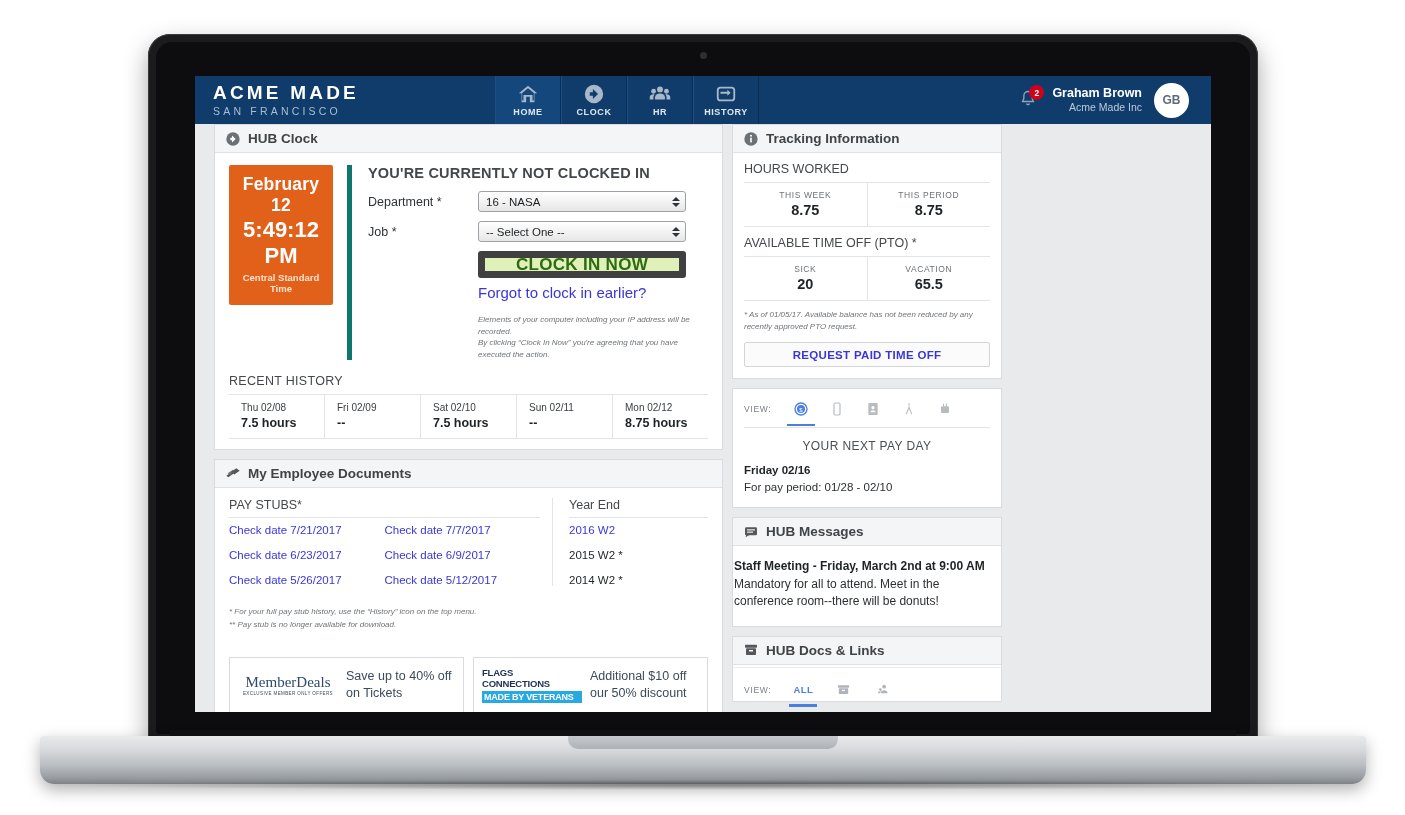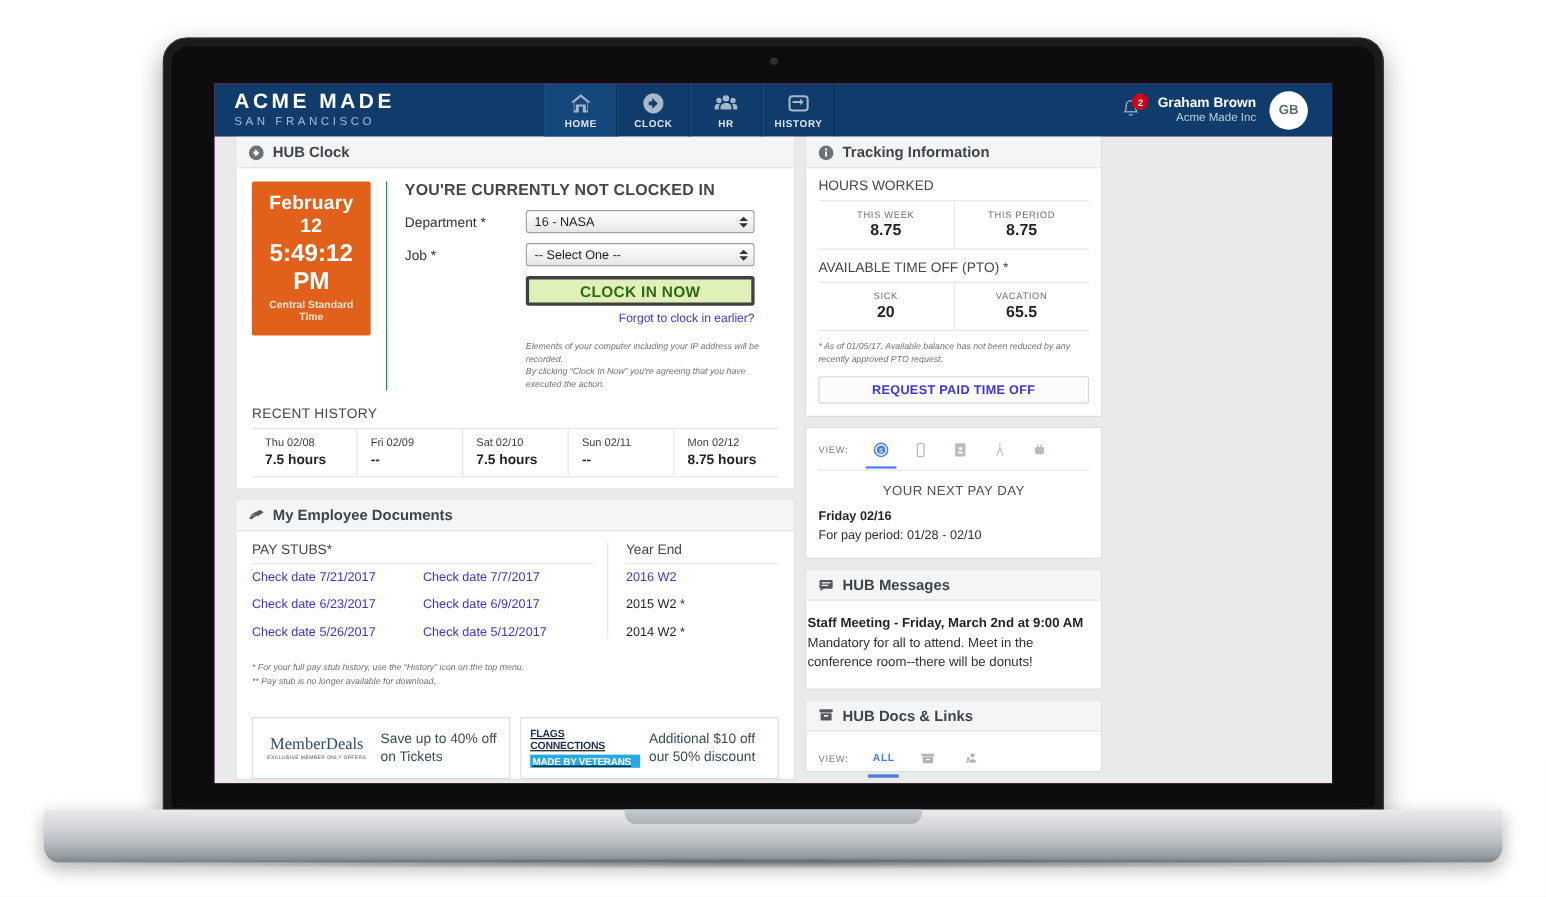--- a/index.html
+++ b/index.html
@@ -112,21 +112,21 @@
   .panel-head {
     background:#f4f5f6; border-bottom:1px solid #dfe1e4;
     height:28px; display:flex; align-items:center; gap:7px; padding:0 10px;
   }
   .panel-title { font-size:13.5px; font-weight:bold; color:#3f4448; }
   .head-ico { width:16px; height:16px; display:block; }
   .head-ico svg { width:100%; height:100%; }
 
   
   .clock-body { display:flex; padding:12px 0 0 0; }
-  .clock-left { width:150px; padding:0 14px; border-right:1px solid #0f766e;
+  .clock-left { width:150px; padding:0 14px; border-right:5px solid #0f766e;
                 min-height:152px; }
   .clock-card {
     background:#E2611A; color:#fff; text-align:center; padding:9px 6px 11px;
     border-radius:2px;
   }
   .clk-date { font-size:17.5px; font-weight:bold; letter-spacing:.2px; }
   .clk-time { font-size:22px; font-weight:bold; margin-top:1px; }
   .clk-tz   { font-size:9.5px; font-weight:bold; margin-top:3px; color:#ffe2cf; }
 
   .clock-right { flex:1; padding:0 14px 0 16px; }
@@ -148,27 +148,27 @@
     width:8px; height:14px; display:flex; flex-direction:column;
     justify-content:center; align-items:center; gap:2px;
   }
   .spin i { display:block; width:0; height:0; border-left:4px solid transparent;
             border-right:4px solid transparent; }
   .spin i.up { border-bottom:4px solid #30343a; }
   .spin i.dn { border-top:4px solid #30343a; }
 
   .btn-clockin {
     margin-left:110px; width:208px; height:27px;
-    background:#dff0b8; border:3px solid #404040; border-radius:3px;
-    color:#2e6b10; font-size:14px; font-weight:bold; letter-spacing:.3px;
+    background:#dff0b8; border:7px solid #404040; border-radius:3px;
+    color:#2e6b10; font-size:17px; font-weight:bold; letter-spacing:.3px;
     display:flex; align-items:center; justify-content:center; cursor:pointer;
   }
   .forgot {
-    margin-left:110px; width:208px; text-align:right; margin-top:6px;
-    font-size:11px; color:#3a36d6; cursor:pointer;
+    margin-left:110px; width:208px; text-align:left; margin-top:6px;
+    font-size:15px; color:#3a36d6; cursor:pointer;
   }
   .disclaim {
     margin-left:110px; width:230px; margin-top:13px;
     font-size:8px; font-style:italic; color:#6f7478; line-height:1.45;
   }
 
   .rh-title {
     font-size:12.5px; color:#44484b; padding:14px 0 6px 14px; letter-spacing:.3px;
   }
   .rh-table { display:flex; border-top:1px solid #e2e4e6; border-bottom:1px solid #e2e4e6;
@@ -193,21 +193,21 @@
 
   
   .ads { display:flex; gap:9px; padding:0 14px; margin-top:26px; }
   .ad {
     flex:1; border:1px solid #d9dbde; background:#fff;
     height:56px; display:flex; align-items:center; padding:6px 8px; gap:8px;
   }
   .ad-logo1 { width:100px; text-align:center; }
   .ad-l1a { font-size:15px; color:#2f4a6e; font-family:"Liberation Serif", serif; }
   .ad-l1b { font-size:4.5px; color:#3c4a5c; letter-spacing:.4px; }
-  .ad-logo2 { width:100px;text-decoration:underline; }
+  .ad-logo2 { width:100px; }
   .ad-l2a { font-size:9.5px; font-weight:bold; color:#1b2f52; letter-spacing:-.2px; }
   .ad-l2b { font-size:9px; font-weight:bold; color:#ffffff; background:#29a9e1;
             padding:1px 2px; margin-top:2px; letter-spacing:-.2px; }
   .ad-txt { font-size:12.5px; color:#3b4a5a; line-height:1.35; }
 
   
   .tr-sec { padding:9px 11px 0; }
   .tr-label { font-size:12.5px; color:#44484b; padding-bottom:6px;
               border-bottom:1px solid #e2e4e6; }
   .tr-stats { display:flex; border-bottom:1px solid #e2e4e6; }

